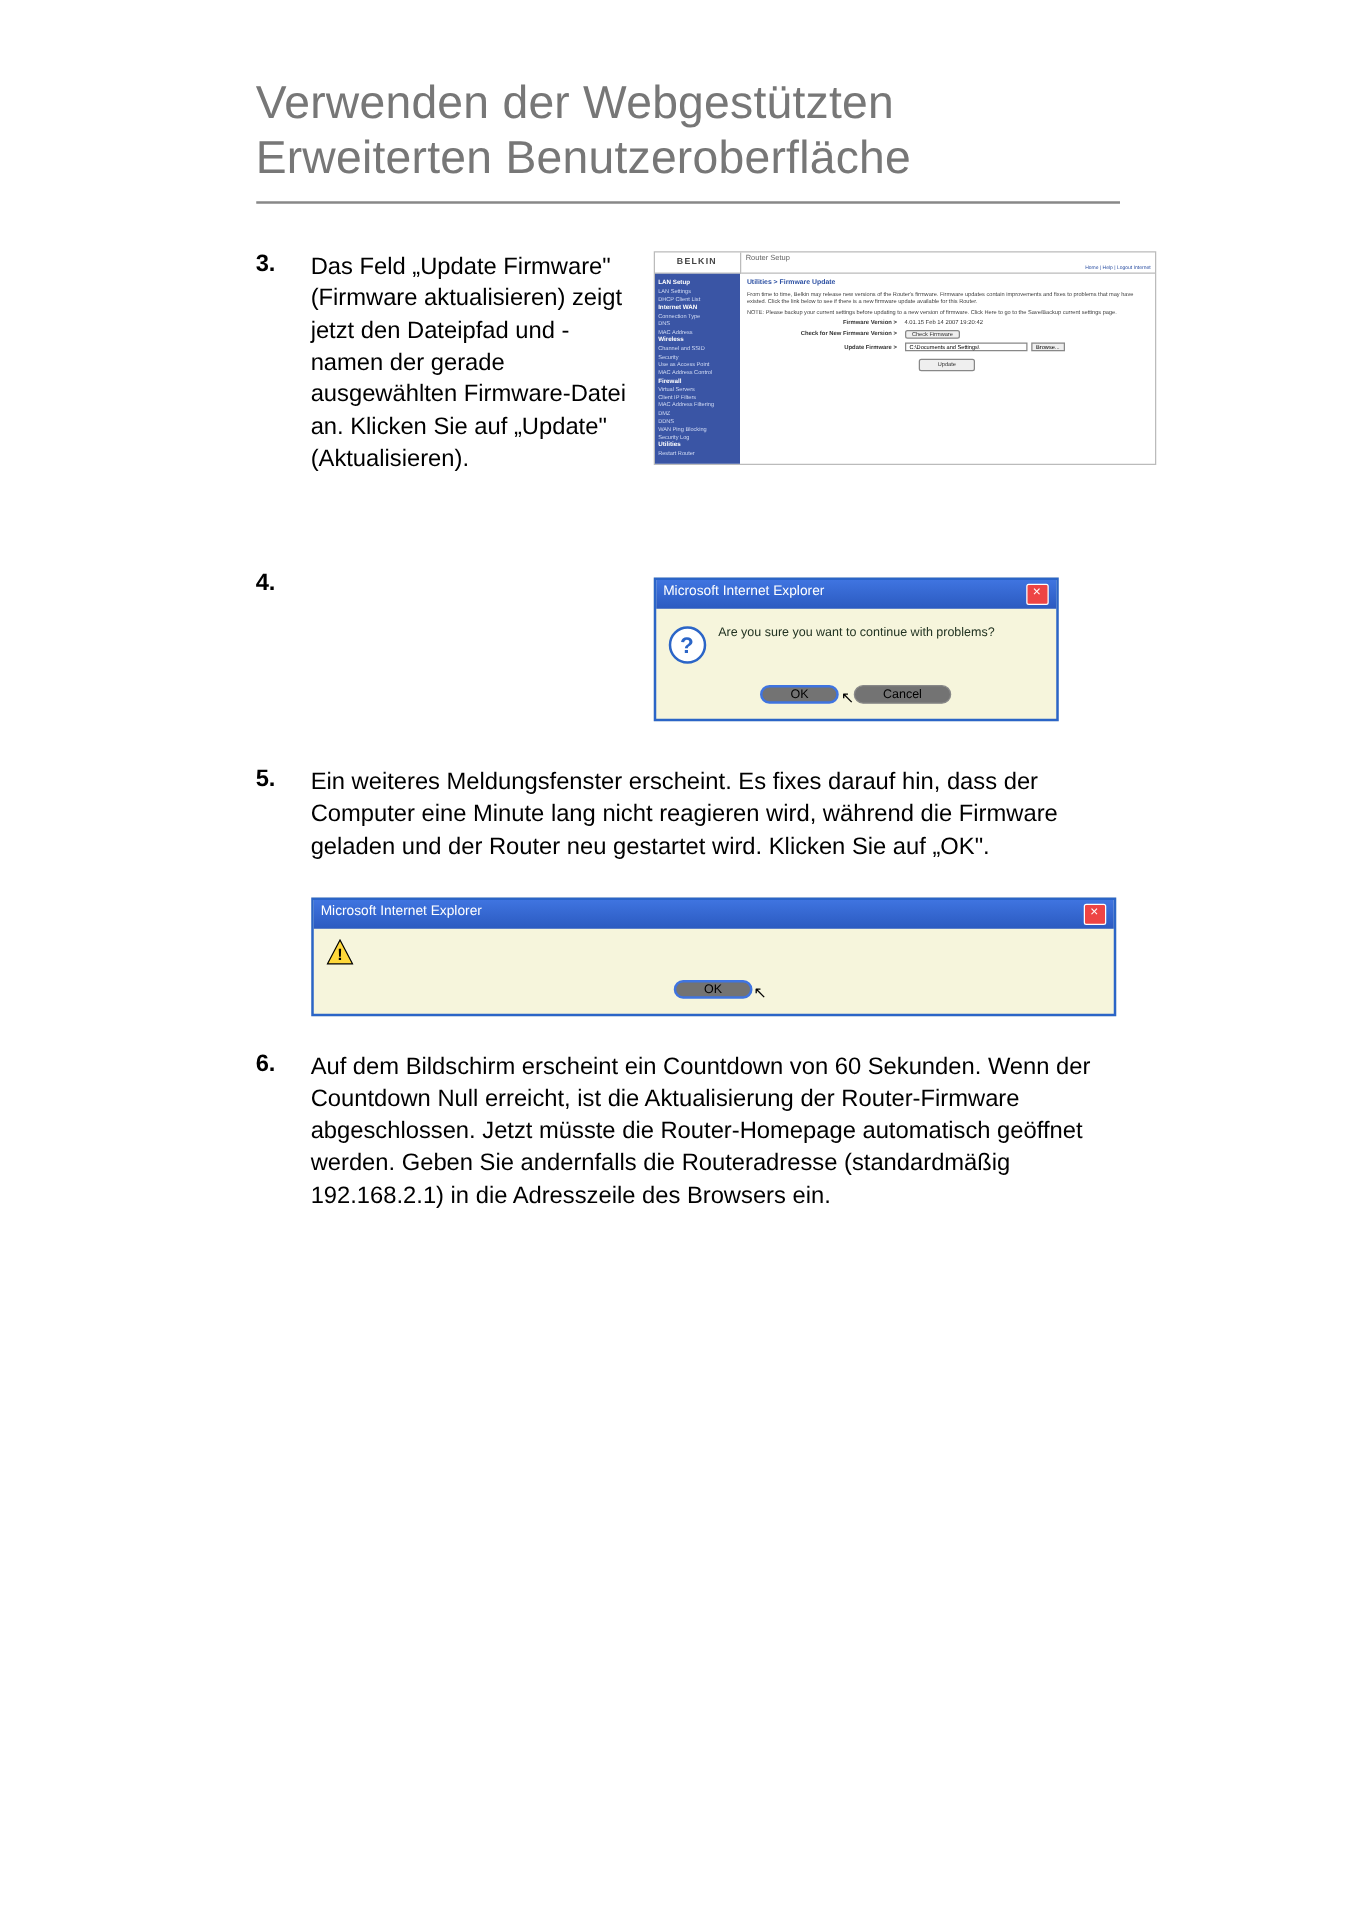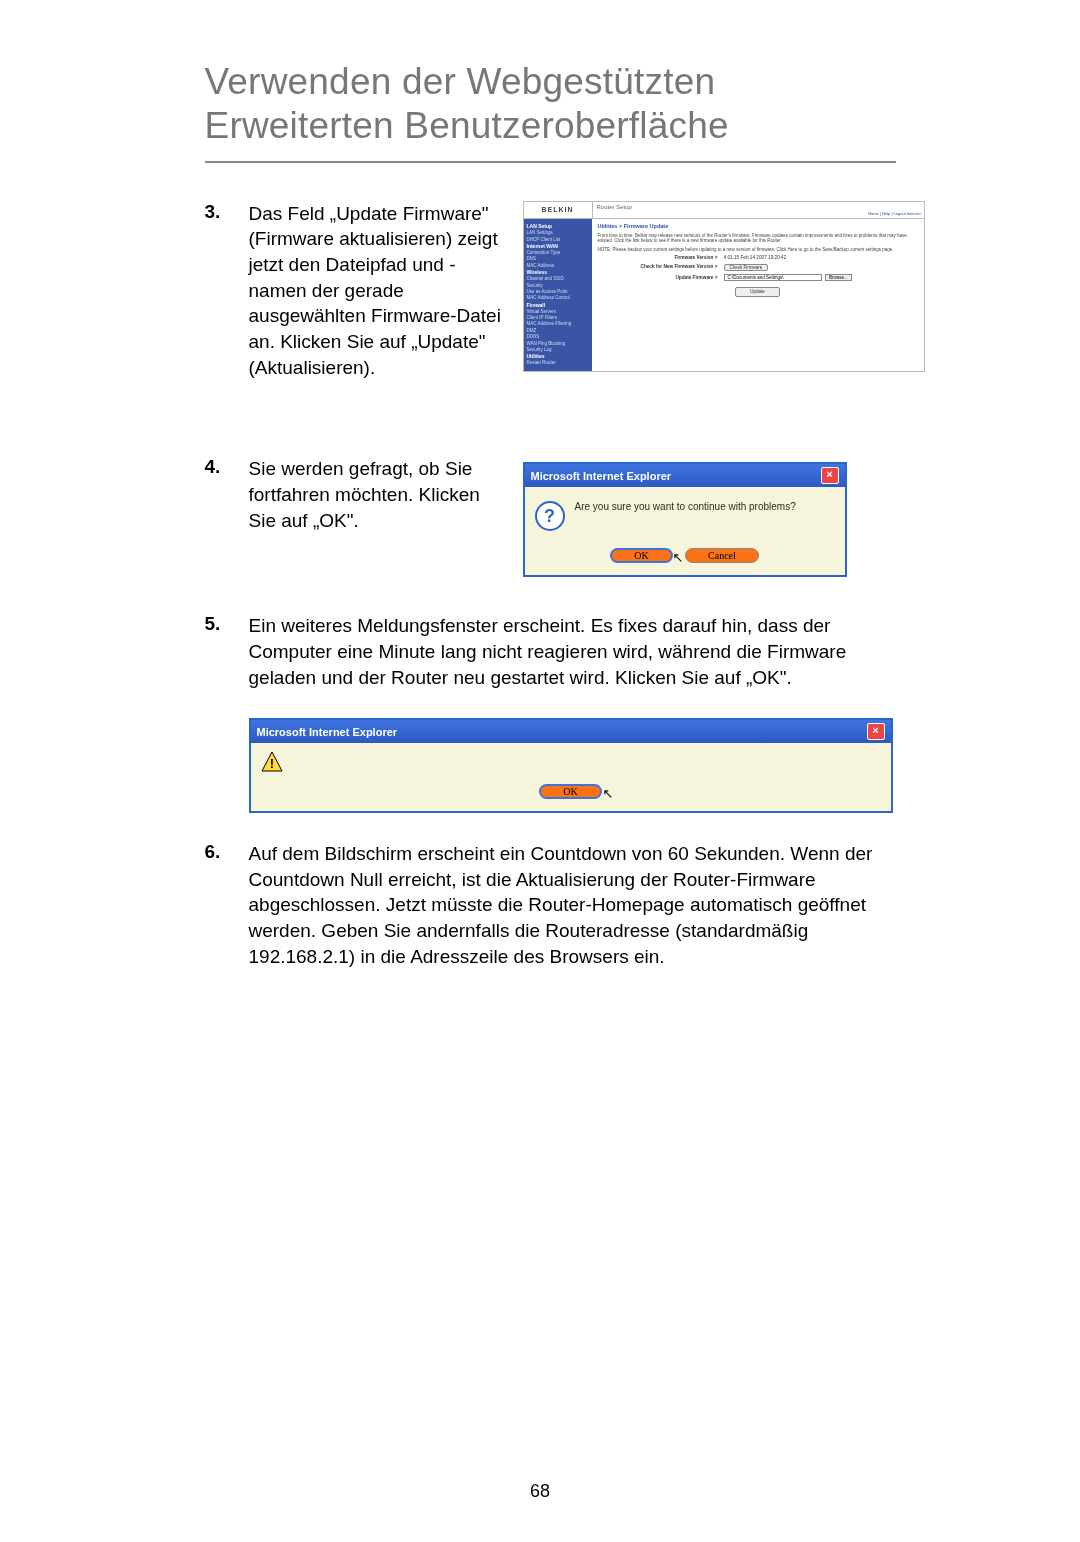--- a/index.html
+++ b/index.html
@@ -25,27 +25,27 @@
   .router-main{flex:1;padding:4px 6px;}
   .router-bc{color:#2b4fa2;font-size:5.5px;font-weight:700;margin-bottom:3px;}
   .router-p{color:#444;font-size:4.5px;margin-bottom:3px;}
   .router-row{display:flex;align-items:center;justify-content:flex-start;margin:3px 0;}
   .router-label{width:120px;text-align:right;padding-right:6px;font-weight:700;color:#333;font-size:4.7px;}
   .router-val{color:#333;font-size:4.7px;}
   .router-btn{display:inline-block;border:1px solid #888;background:#efefef;border-radius:2px;padding:0 5px;font-size:4.5px;color:#333;}
   .router-field{display:inline-block;border:1px solid #888;background:#fff;padding:0 3px;font-size:4.5px;min-width:90px;}
   .router-browse{display:inline-block;border:1px solid #888;background:#efefef;padding:0 3px;font-size:4.5px;margin-left:2px;}
   .dlg{width:320px;border:2px solid #2b65c7;background:#f6f5dc;margin-top:44px;position:relative;}
-  .dlg-title{background:linear-gradient(#3f74e0,#2b5ac0);color:#fff;font-weight:700;font-size:11px;padding:3px 6px;display:flex;align-items:center;}
+  .dlg-title{background:linear-gradient(#3f74e0,#2b5ac0);color:#fff;font-weight:400;font-size:11px;padding:3px 6px;display:flex;}
   .dlg-close{margin-left:auto;width:16px;height:15px;background:#e44;border:1px solid #fff;color:#fff;font-size:11px;line-height:12px;text-align:center;border-radius:2px;}
   .dlg-body{padding:14px 10px;display:flex;align-items:flex-start;}
   .dlg-icon-q{width:26px;height:26px;border:2px solid #2b65c7;border-radius:50%;color:#2b65c7;font-weight:700;font-size:18px;display:flex;align-items:center;justify-content:center;margin-right:10px;flex:0 0 26px;background:#fff;}
   .dlg-msg{font-size:10px;color:#232;}
   .dlg-btns{text-align:center;padding:0 0 12px 0;}
-  .dlg-btn{display:inline-block;border:1px solid #888;background:#f97316;border-radius:10px;padding:1px 22px;font-size:10px;margin:0 4px;position:relative;font-family:Liberation Serif, serif;}
+  .dlg-btn{display:inline-block;border:1px solid #888;background:#737373;border-radius:10px;padding:1px 22px;font-size:10px;margin:0 4px;position:relative;}
   .dlg-btn.primary{border:2px solid #3f74e0;padding:0 22px;}
   .dlg-wide{border:2px solid #2b65c7;background:#f6f5dc;margin:8px 0 28px 44px;width:640px;}
   .dlg-wide .dlg-body{padding:8px 10px;}
   .dlg-icon-warn{width:22px;height:22px;flex:0 0 22px;margin-right:10px;position:relative;}
   .dlg-icon-warn svg{display:block;}
   .dlg-wide .dlg-msg{font-size:9px;line-height:1.25;}
   .page-num{position:absolute;bottom:40px;left:0;right:0;text-align:center;font-size:18px;}
   .cursor{position:absolute;font-size:13px;line-height:1;pointer-events:none;}
 </style>
 </head>
@@ -122,21 +122,20 @@
           </div>
         </div>
       </div>
     </div>
   </div>
 
   <div class="row34" style="margin-top:10px;">
     <div class="left">
       <div class="block" style="margin-top:38px;">
         <div class="num">4.</div>
-        <div class="body">Sie werden gefragt, ob Sie fortfahren möchten. Klicken Sie auf „OK".</div>
       </div>
     </div>
     <div class="right">
       <div class="dlg">
         <div class="dlg-title">
           <span>Microsoft Internet Explorer</span>
           <span class="dlg-close">×</span>
         </div>
         <div class="dlg-body">
           <div class="dlg-icon-q">?</div>
@@ -173,14 +172,13 @@
       <span class="dlg-btn primary">OK</span>
       <span class="cursor" style="left:352px;top:6px;">↖</span>
     </div>
   </div>
 
   <div class="block">
     <div class="num">6.</div>
     <div class="body">Auf dem Bildschirm erscheint ein Countdown von 60 Sekunden. Wenn der Countdown Null erreicht, ist die Aktualisierung der Router-Firmware abgeschlossen. Jetzt müsste die Router-Homepage automatisch geöffnet werden. Geben Sie andernfalls die Routeradresse (standardmäßig 192.168.2.1) in die Adresszeile des Browsers ein.</div>
   </div>
 
-  <div class="page-num">68</div>
 </div>
 
 </body></html>

